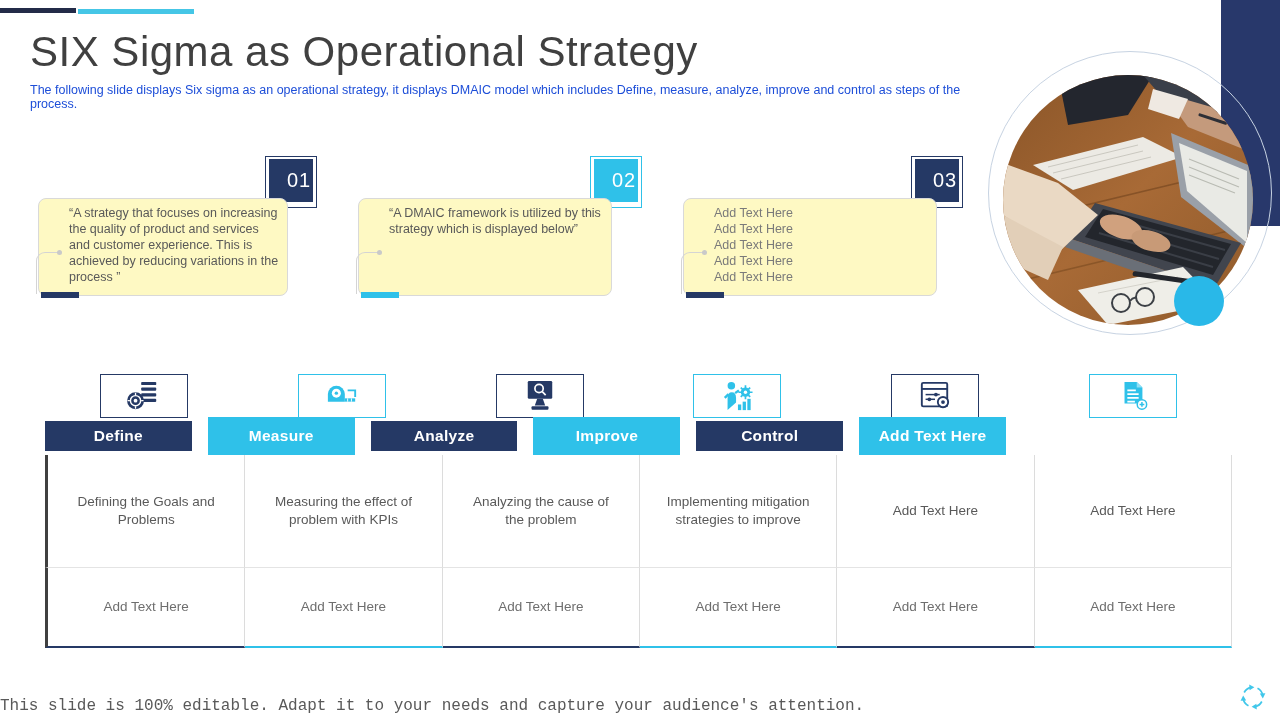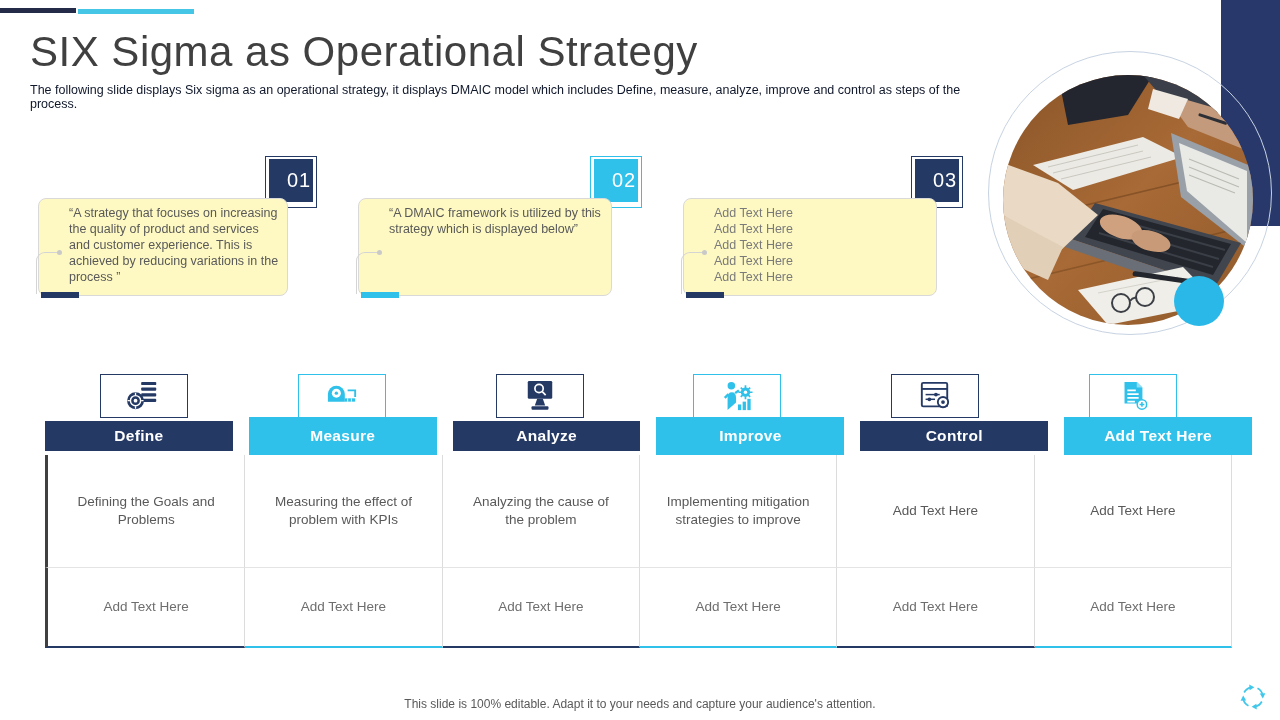--- a/index.html
+++ b/index.html
@@ -9,21 +9,21 @@
     overflow:hidden; font-family:"Liberation Sans", sans-serif;
   }
   .ac-navy { --ac:#253965; }
   .ac-cyan { --ac:#2fc1e9; }
 
   .topbar-navy { position:absolute; left:0; top:8px; width:76px; height:5px; background:#232b48; }
   .topbar-cyan { position:absolute; left:78px; top:9px; width:116px; height:5px; background:#45c6e6; }
 
   .title { position:absolute; left:30px; top:28px; font-size:42px; font-weight:400;
            color:#404040; letter-spacing:.5px; }
-  .subtitle { position:absolute; left:30px; top:83px; width:960px; font-size:12.5px; color:#0f172a; }
+  .subtitle { position:absolute; left:30px; top:83px; width:960px; font-size:12.5px; color:#1d4ed8; }
 
   
   .num-box { position:absolute; width:52px; height:52px; top:156px; }
   .num-frame { position:absolute; inset:0; border:1px solid var(--ac); background:#fff; }
   .num-fill { position:absolute; left:4px; top:3px; right:4px; bottom:6px; background:var(--ac);
               color:#fff; display:flex; align-items:center; justify-content:center;
               font-size:20px; letter-spacing:1px;padding-left:16px; }
   .quote-rect { position:absolute; top:198px; height:98px; border:1px solid #d9d9d9;
                 border-radius:8px; background:#fef9c3; }
   .quote-text { position:absolute; left:30px; top:6px; right:6px; font-size:12.5px;
@@ -42,37 +42,37 @@
   .photo-circle { position:absolute; left:1003px; top:75px; width:250px; height:250px;
                   border-radius:50%; overflow:hidden; }
   .cyan-circle { position:absolute; left:1174px; top:276px; width:50px; height:50px;
                  border-radius:50%; background:#29b8e8; }
 
   
   .icons-row { position:absolute; left:45px; top:374px; width:1187px; height:44px; display:flex; }
   .icell { flex:1; display:flex; justify-content:center; }
   .icon-box { width:88px; height:44px; border:1px solid var(--ac); background:#fff;
               display:flex; align-items:center; justify-content:center; }
-  .header-row { position:absolute; left:45px; top:417px; width:1207px; height:38px; display:flex;gap:16px; }
+  .header-row { position:absolute; left:45px; top:417px; width:961px; height:38px; display:flex;gap:16px; }
   .hcell { flex:1; display:flex; align-items:center; justify-content:center; color:#fff;
            font-weight:bold; font-size:15.5px; letter-spacing:.3px; background:var(--ac); }
   .hcell.ac-navy { height:30px; margin:auto 0; }
   .hcell.ac-cyan { height:38px; }
   .body-row { position:absolute; left:45px; width:1187px; display:flex; background:#fff; }
   .body-row1 { top:455px; height:113px; }
   .body-row2 { top:568px; height:80px; }
   .bcell { flex:1; display:flex; align-items:center; justify-content:center; text-align:center;
            font-size:13.5px; line-height:18px; color:#595959; border-right:1px solid #dcdcdc;
            padding:0 20px; }
   .bcell:first-child { border-left:3px solid #404040; }
   .body-row1 .bcell { border-bottom:1px solid #e4e4e4; }
   .body-row2 .bcell { border-bottom:2px solid var(--ac); color:#6e6e6e; }
 
-  .footer-note { position:absolute; left:0; right:0; top:697px; text-align:center;
-                 font-size:12px; color:#595959; }
+  .footer-note { position:absolute; left:0; right:0; top:697px; 
+                 font-size:16px; color:#595959;font-family:Liberation Mono, monospace; }
   .refresh { position:absolute; left:1236px; top:680px; width:34px; height:34px; }
 </style>
 </head>
 <body>
 
 <div class="slide">
 
   <div class="topbar-navy"></div>
   <div class="topbar-cyan"></div>
 

